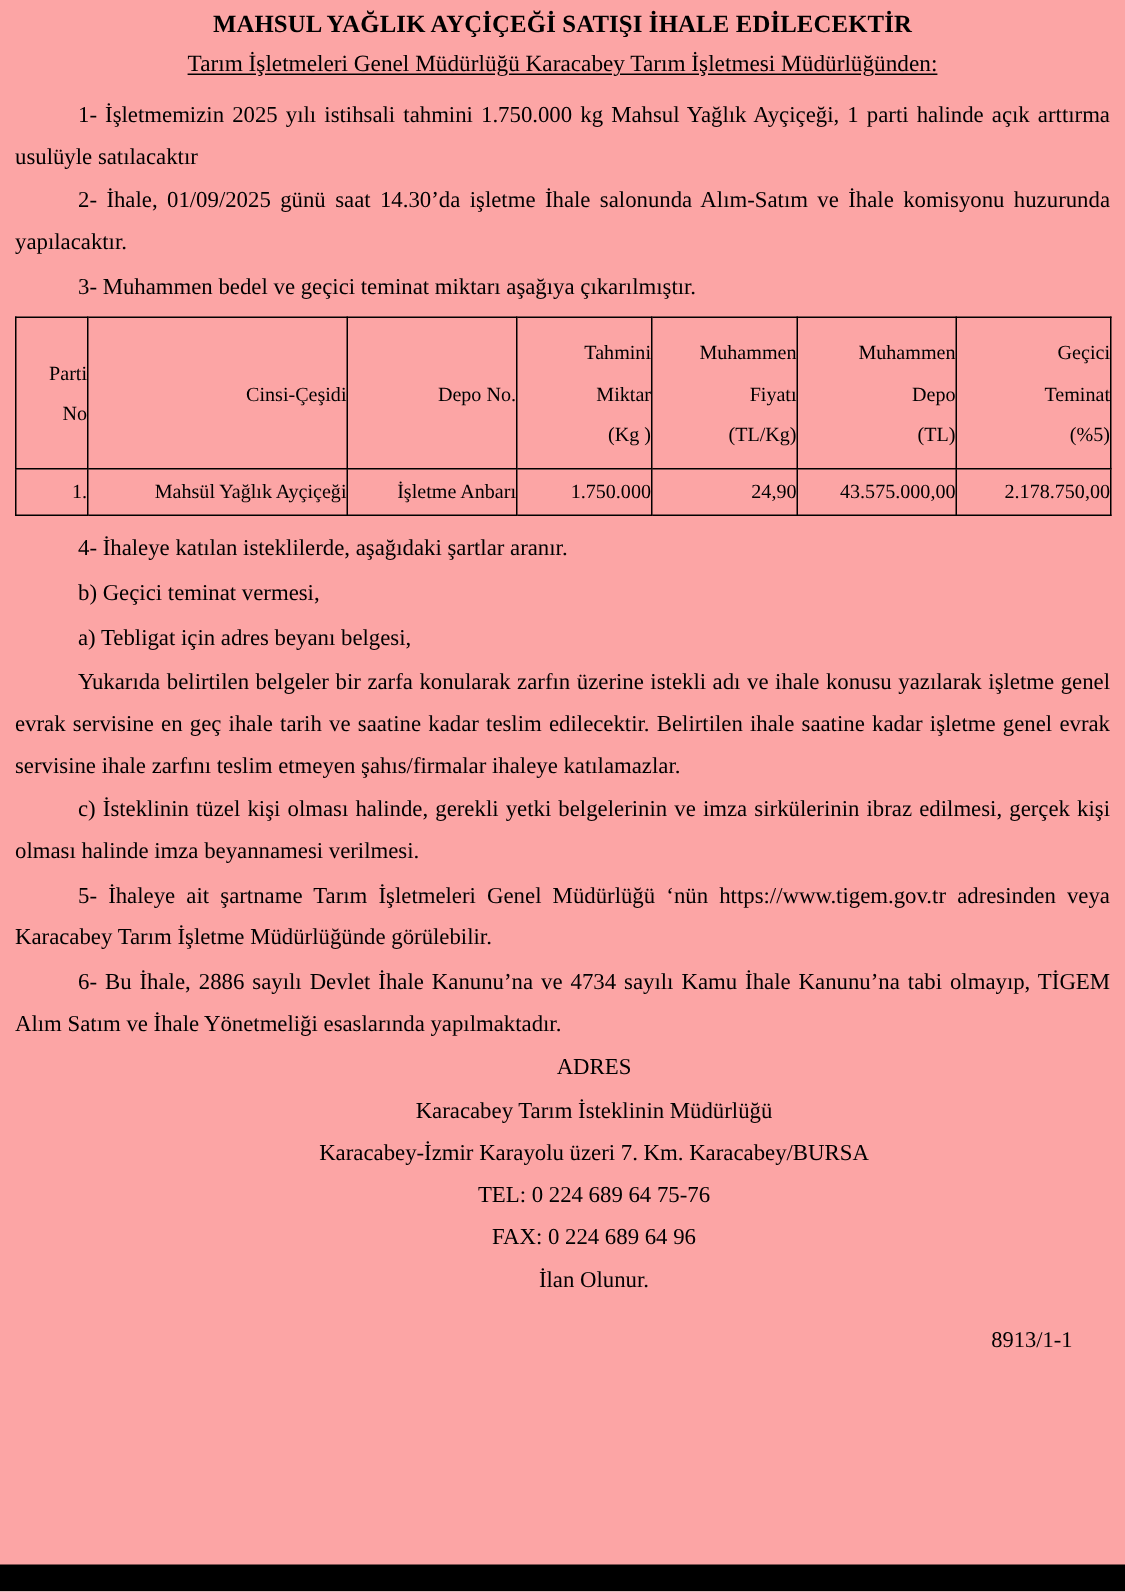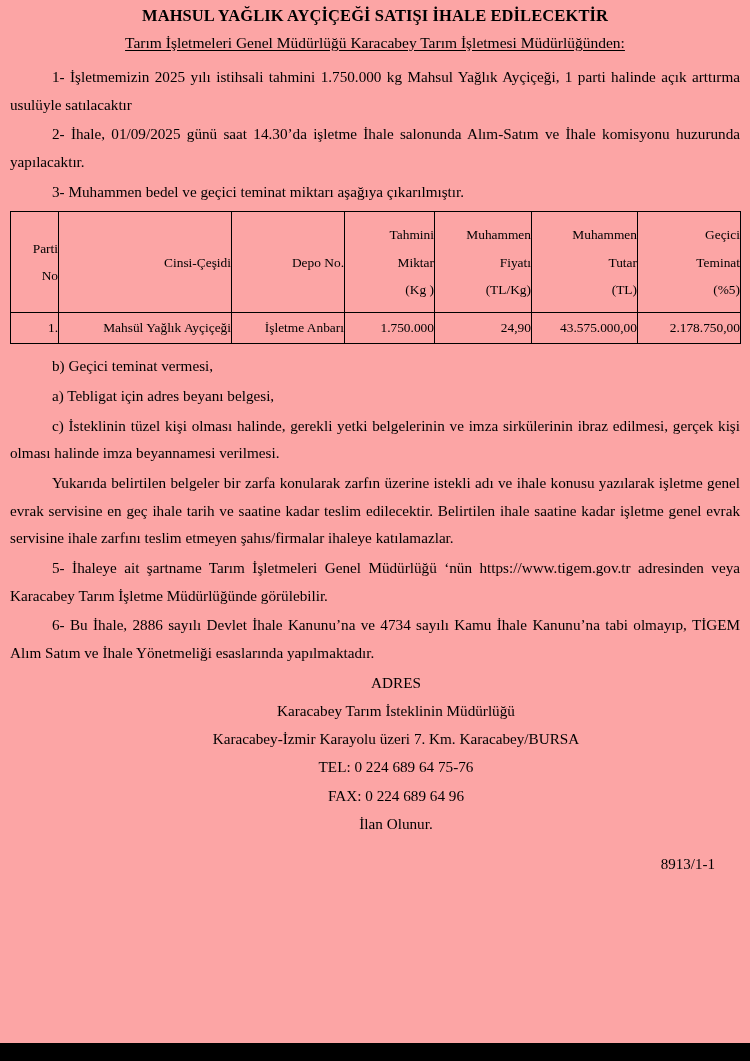--- a/index.html
+++ b/index.html
@@ -171,21 +171,21 @@
               <span class="hl">Miktar</span>
               <span class="hl">(Kg )</span>
             </th>
             <th>
               <span class="hl">Muhammen</span>
               <span class="hl">Fiyatı</span>
               <span class="hl">(TL/Kg)</span>
             </th>
             <th>
               <span class="hl">Muhammen</span>
-              <span class="hl">Tutar</span>
+              <span class="hl">Depo</span>
               <span class="hl">(TL)</span>
             </th>
             <th>
               <span class="hl">Geçici</span>
               <span class="hl">Teminat</span>
               <span class="hl">(%5)</span>
             </th>
           </tr>
         </thead>
         <tbody>
@@ -195,28 +195,29 @@
             <td>İşletme Anbarı</td>
             <td>1.750.000</td>
             <td>24,90</td>
             <td>43.575.000,00</td>
             <td>2.178.750,00</td>
           </tr>
         </tbody>
       </table>
     </div>
 
+    <p class="para">4- İhaleye katılan isteklilerde, aşağıdaki şartlar aranır.</p>
 
     <p class="para">b) Geçici teminat vermesi,</p>
 
     <p class="para">a) Tebligat için adres beyanı belgesi,</p>
 
+    <p class="para">Yukarıda belirtilen belgeler bir zarfa konularak zarfın üzerine istekli adı ve ihale konusu yazılarak işletme genel evrak servisine en geç ihale tarih ve saatine kadar teslim edilecektir. Belirtilen ihale saatine kadar işletme genel evrak servisine ihale zarfını teslim etmeyen şahıs/firmalar ihaleye katılamazlar.</p>
+
     <p class="para">c) İsteklinin tüzel kişi olması halinde, gerekli yetki belgelerinin ve imza sirkülerinin ibraz edilmesi, gerçek kişi olması halinde imza beyannamesi verilmesi.</p>
-
-    <p class="para">Yukarıda belirtilen belgeler bir zarfa konularak zarfın üzerine istekli adı ve ihale konusu yazılarak işletme genel evrak servisine en geç ihale tarih ve saatine kadar teslim edilecektir. Belirtilen ihale saatine kadar işletme genel evrak servisine ihale zarfını teslim etmeyen şahıs/firmalar ihaleye katılamazlar.</p>
 
     <p class="para">5- İhaleye ait şartname Tarım İşletmeleri Genel Müdürlüğü ‘nün https://www.tigem.gov.tr adresinden veya Karacabey Tarım İşletme Müdürlüğünde görülebilir.</p>
 
     <p class="para">6- Bu İhale, 2886 sayılı Devlet İhale Kanunu’na ve 4734 sayılı Kamu İhale Kanunu’na tabi olmayıp, TİGEM Alım Satım ve İhale Yönetmeliği esaslarında yapılmaktadır.</p>
 
     <div>
       <p class="addr-line">ADRES</p>
       <p class="addr-line">Karacabey Tarım İsteklinin Müdürlüğü</p>
       <p class="addr-line">Karacabey-İzmir Karayolu üzeri 7. Km. Karacabey/BURSA</p>
       <p class="addr-line">TEL: 0 224 689 64 75-76</p>

